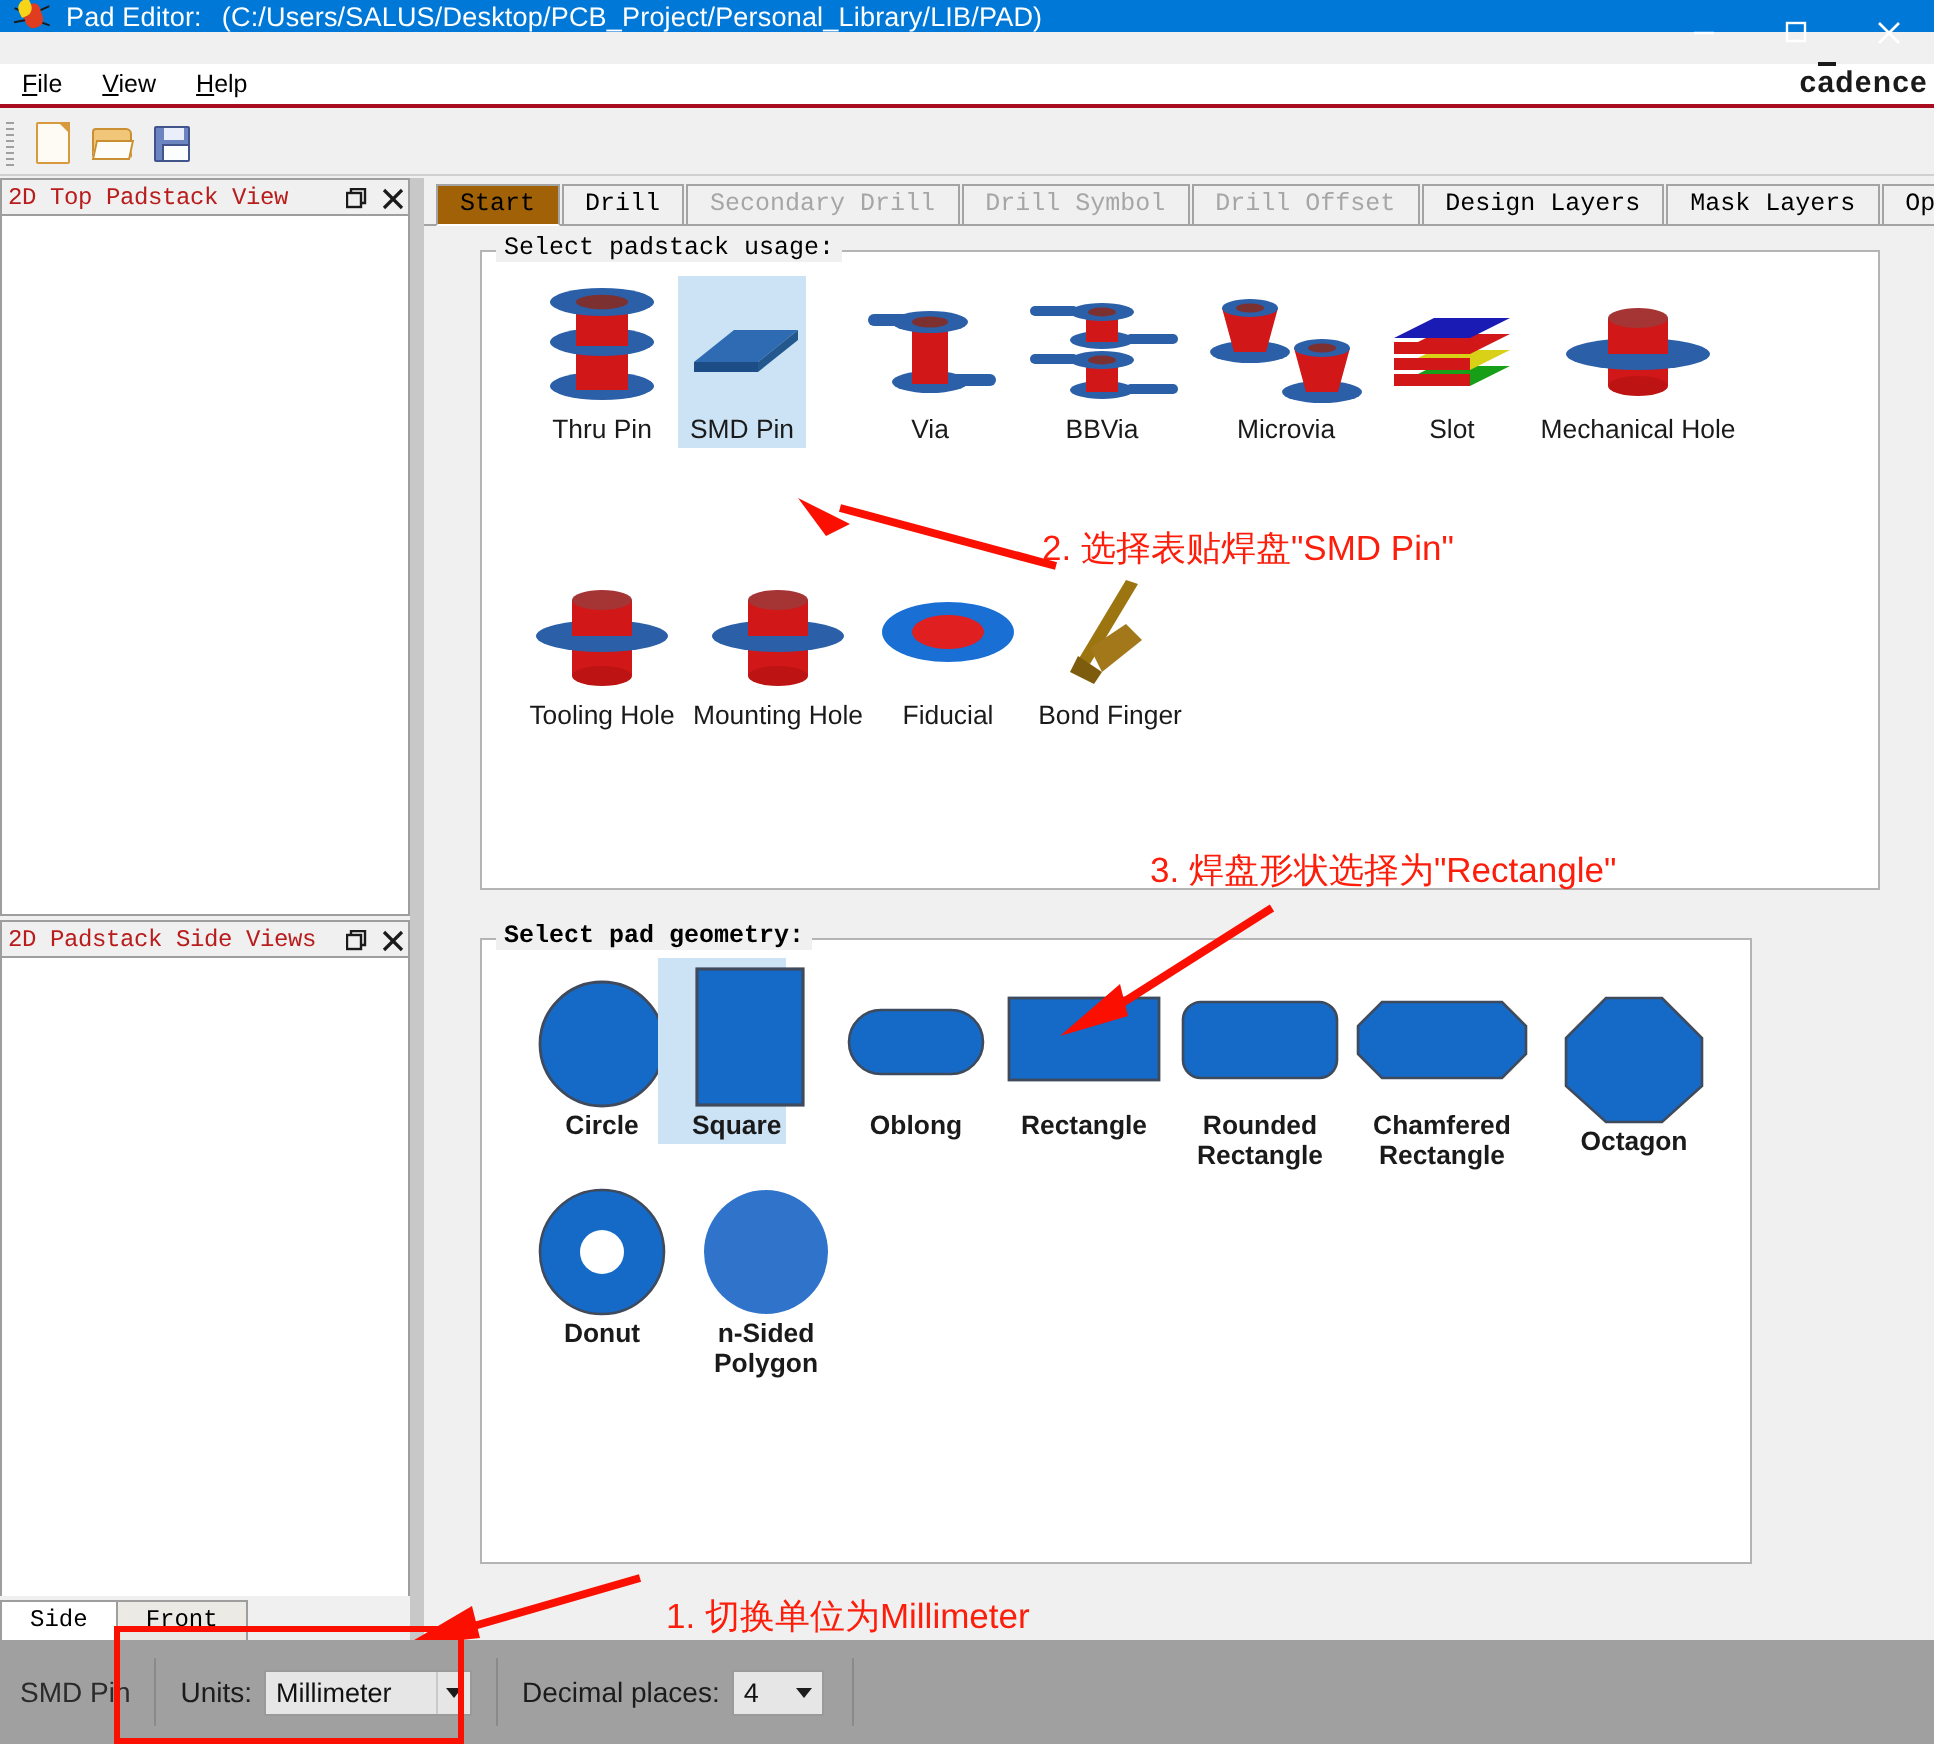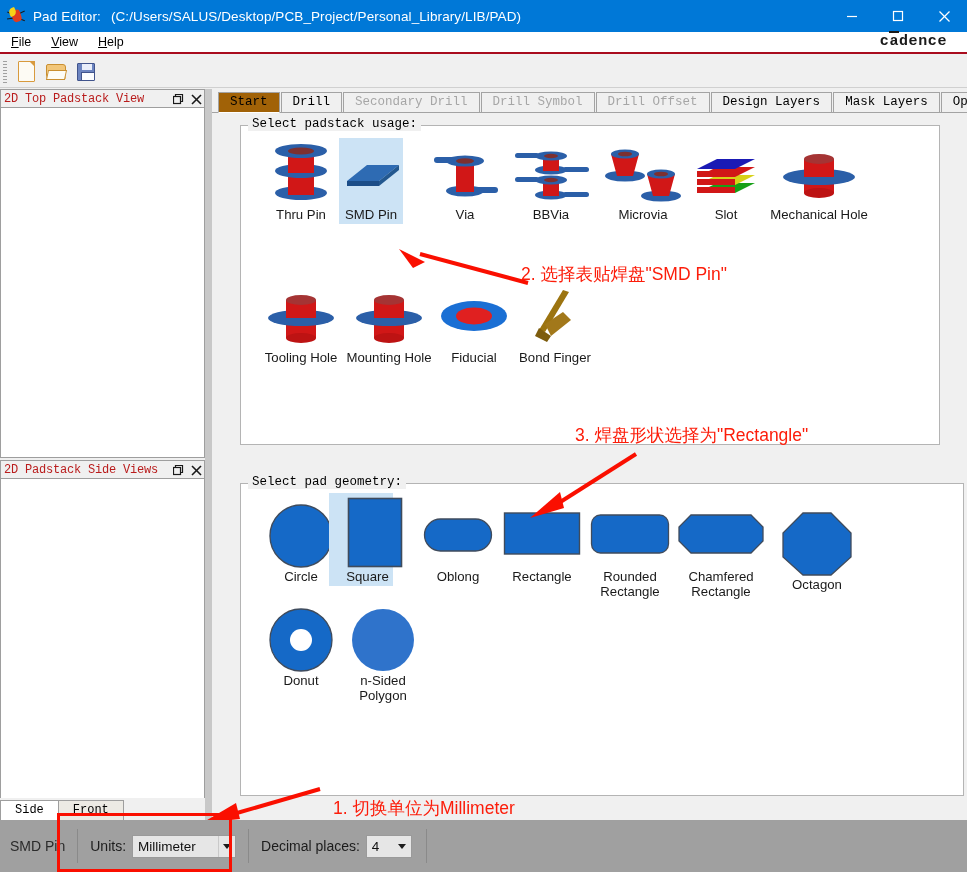--- a/index.html
+++ b/index.html
@@ -12,21 +12,21 @@
   }
   #app {
     position: relative;
     width: 967px; height: 872px;
     background: #f0f0f0;
   }
 
   
   .titlebar {
     position: absolute; top: 0; left: 0;
-    width: 967px; height: 32px;
+    width: 967px; height: 16px;
     background: #0078d7;
     display: flex; align-items: center;
   }
   .title-icon {
     width: 18px; height: 18px;
     margin-left: 8px; margin-right: 7px;
     position: relative; flex: none;
   }
   .title-icon .bug-body {
     position: absolute; left: 4px; top: 3px;
@@ -72,23 +72,23 @@
     border-bottom: 2px solid #a90c1e;
     display: flex; align-items: center;
   }
   .menu-item {
     font-size: 12.5px; color: #000;
     padding: 1px 9px;
     margin-left: 2px;
   }
   .menu-item u { text-decoration: underline; }
   .cadence-logo {
-    position: absolute; right: 20px; top: 1px;
+    position: absolute; right: 3px; top: 1px;
     font-size: 15px; font-weight: bold;
-    color: #1a1a1a; letter-spacing: .6px; font-family: Liberation Mono, monospace;
+    color: #1a1a1a; letter-spacing: .6px;
   }
   .cadence-logo .a-bar {
     position: relative;
   }
   .cadence-logo .a-bar::after {
     content: ""; position: absolute;
     left: 0px; right: 0px; top: -2px;
     height: 1.5px; background: #1a1a1a;
   }
 
@@ -229,21 +229,21 @@
     position: absolute;
     top: -9px; left: 7px;
     background: #f0f0f0;
     padding: 0 4px;
     font-family: "Liberation Mono", monospace;
     font-size: 12.5px;
     color: #000;
     white-space: nowrap;
   }
   #grp-usage { left: 28px; top: 32px; width: 700px; height: 320px; }
-  #grp-geom  { left: 28px; top: 390px; width: 724px; height: 313px; }
+  #grp-geom  { left: 28px; top: 376px; width: 636px; height: 313px; font-weight: bold; }
 
   
   .cell {
     position: absolute;
     text-align: center;
     font-size: 13.2px;
     color: #1a1a1a;
     line-height: 15px;
     padding: 3px 4px 2px 4px;
   }

